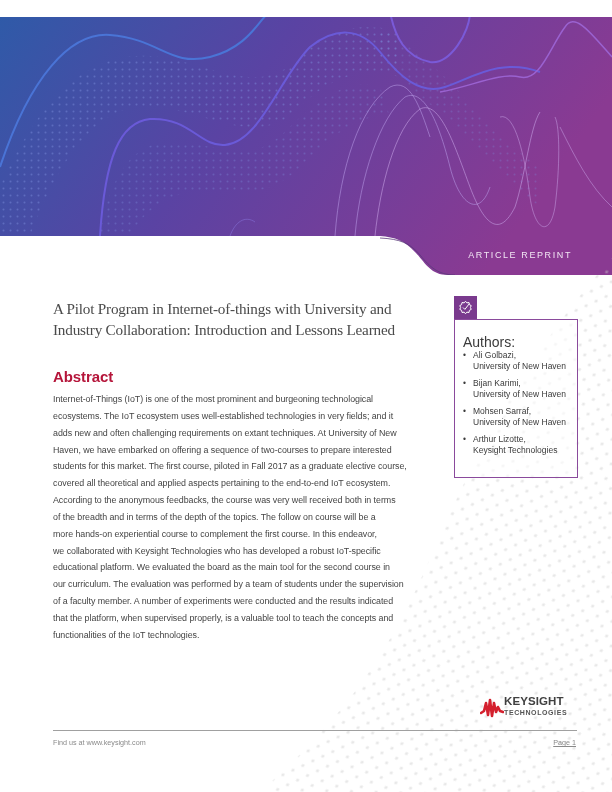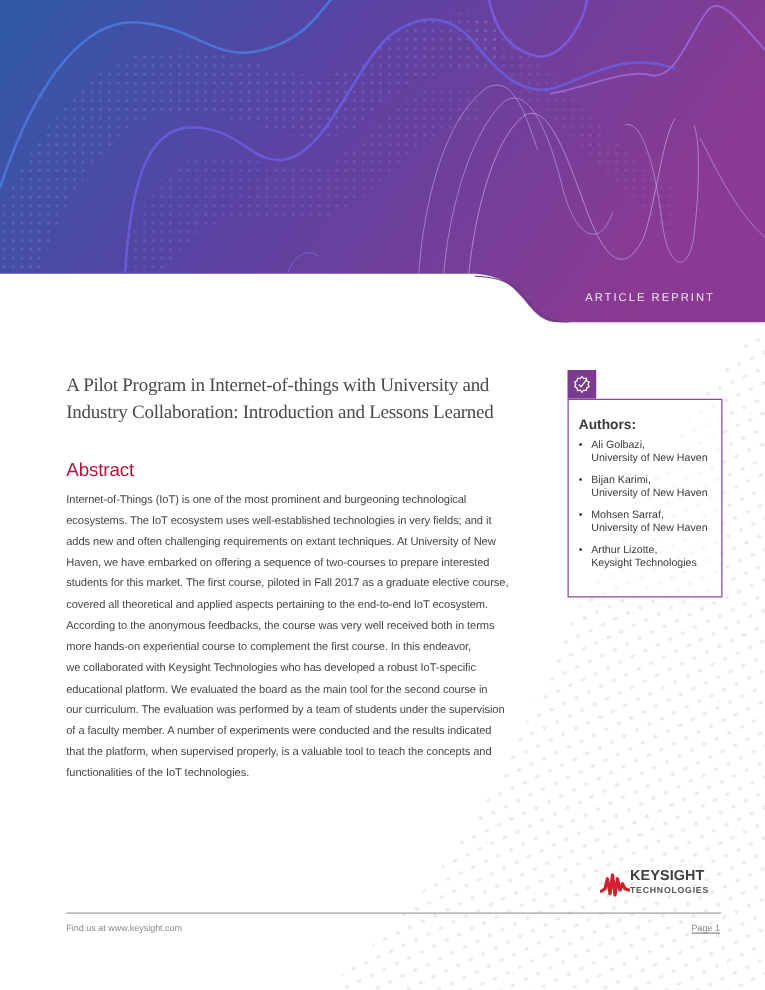--- a/index.html
+++ b/index.html
@@ -1,57 +1,57 @@
 <!DOCTYPE html>
 <html><head>
 <meta charset="utf-8">
 <style>
   * { margin: 0; padding: 0; box-sizing: border-box; }
   html, body { width: 612px; height: 792px; overflow: hidden; background: #ffffff; }
   body { position: relative; font-family: "Liberation Sans", sans-serif; color: #3a3a3a; }
 
-  .header-banner { position: absolute; left: 0; top: 0; width: 612px; height: 258px; overflow: hidden; }
+  .header-banner { position: absolute; left: 0; top: 17px; width: 612px; height: 258px; overflow: hidden; }
   .header-banner svg { position: absolute; left: 0; top: 0; }
   .article-reprint {
     position: absolute; right: 40px; top: 233px;
     font-size: 9px; letter-spacing: 1.6px; color: #f2e6f4;
     font-family: "Liberation Sans", sans-serif;
   }
 
   .bg-dots { position: absolute; left: 0; top: 258px; width: 612px; height: 534px; pointer-events: none; }
 
   .title {
     position: absolute; left: 53px; top: 298px; width: 370px;
     font-size: 15.2px; line-height: 21px; color: #4a4a4a; font-weight: normal;
     letter-spacing: -0.2px;
     font-family: Liberation Serif, serif;
   }
 
   .abstract-heading {
     position: absolute; left: 53px; top: 368px;
-    font-size: 15px; color: #b5153a; font-weight: normal; letter-spacing: -0.1px;
+    font-size: 15px; color: #b5153a; font-weight: bold; letter-spacing: -0.1px;
   }
   .abstract-body {
     position: absolute; left: 53px; top: 391px; width: 385px;
     font-size: 8.9px; line-height: 16.85px; color: #444;
     letter-spacing: -0.05px;
   }
 
   .authors-icon {
     position: absolute; left: 454px; top: 296px; width: 23px; height: 23px;
     background: #7a3a8e; display: flex; align-items: center; justify-content: center;
   }
   .authors-box {
     position: absolute; left: 454px; top: 319px; width: 124px; height: 159px;
     border: 1px solid #8a4a9c; border-top: 1px solid #8a4a9c;
     background: rgba(255,255,255,0.6);
   }
   .authors-heading {
     position: absolute; left: 8px; top: 14px;
-    font-size: 11px; color: #3a3a3a; font-weight: bold;
+    font-size: 14px; color: #3a3a3a; font-weight: normal;
   }
   .authors-list { position: absolute; left: 8px; top: 30px; list-style: none; width: 116px; }
   .authors-list li { position: relative; padding-left: 10px; margin-bottom: 6px; font-size: 8.5px; line-height: 11px; color: #3a3a3a; }
   .authors-list li .bullet { position: absolute; left: 0; top: 0; }
 
   .keysight-logo { position: absolute; left: 480px; top: 695px; width: 110px; height: 30px; }
   .logo-word { position: absolute; left: 24px; top: 0px; font-size: 11.5px; font-weight: bold; color: #404040; letter-spacing: 0.1px; }
   .logo-sub { position: absolute; left: 24px; top: 14px; font-size: 7px; font-weight: bold; color: #555; letter-spacing: 0.6px; }
 
   .footer-rule { position: absolute; left: 53px; top: 730px; width: 524px; height: 1px; background: #a0a0a0; }
@@ -120,20 +120,21 @@
 
 <h2 class="abstract-heading">Abstract</h2>
 <div class="abstract-body">
   <div>Internet-of-Things (IoT) is one of the most prominent and burgeoning technological</div>
   <div>ecosystems. The IoT ecosystem uses well-established technologies in very fields; and it</div>
   <div>adds new and often challenging requirements on extant techniques. At University of New</div>
   <div>Haven, we have embarked on offering a sequence of two-courses to prepare interested</div>
   <div>students for this market. The first course, piloted in Fall 2017 as a graduate elective course,</div>
   <div>covered all theoretical and applied aspects pertaining to the end-to-end IoT ecosystem.</div>
   <div>According to the anonymous feedbacks, the course was very well received both in terms</div>
+  <div>of the breadth and in terms of the depth of the topics. The follow on course will be a</div>
   <div>more hands-on experiential course to complement the first course. In this endeavor,</div>
   <div>we collaborated with Keysight Technologies who has developed a robust IoT-specific</div>
   <div>educational platform. We evaluated the board as the main tool for the second course in</div>
   <div>our curriculum. The evaluation was performed by a team of students under the supervision</div>
   <div>of a faculty member. A number of experiments were conducted and the results indicated</div>
   <div>that the platform, when supervised properly, is a valuable tool to teach the concepts and</div>
   <div>functionalities of the IoT technologies.</div>
 </div>
 
 <div class="authors-icon">

